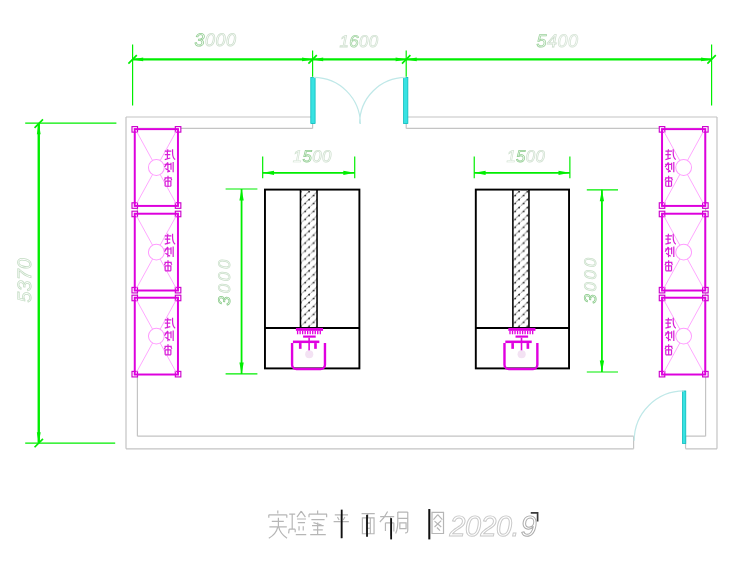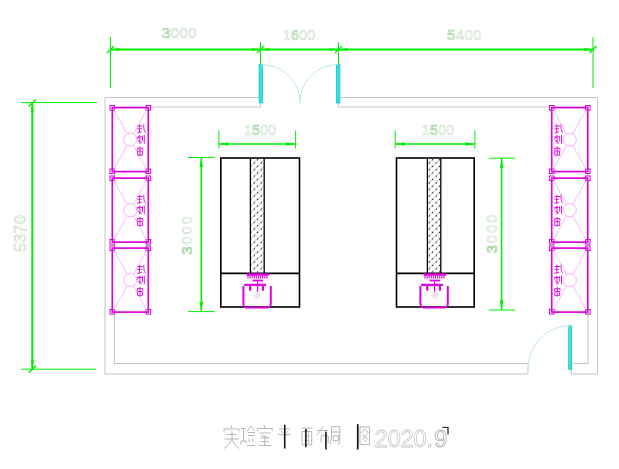--- a/index.html
+++ b/index.html
@@ -1,17 +1,17 @@
 <!DOCTYPE html>
 <html><head>
 <meta charset="utf-8">
 <style>
   html,body{margin:0;padding:0;background:#ffffff;}
   #page{width:619px;height:469px;position:relative;background:#ffffff;overflow:hidden;
-        font-family:"Liberation Sans", sans-serif;}
+        font-family:"Liberation Sans", sans-serif;font-style:italic;}
   svg{position:absolute;left:0;top:0;}
   text{font-family:"Liberation Sans", sans-serif;}
 </style>
 </head>
 <body>
 <div id="page">
 <svg width="619" height="469" viewBox="0 0 619 469">
 <defs>
   <pattern id="hat" width="7" height="6.6" patternUnits="userSpaceOnUse">
     <path d="M-1.5,8.1 L8.1,-1.5 M5.5,13.1 L15.1,3.5" stroke="#a6a6a6" stroke-width="0.8" fill="none"></path>

